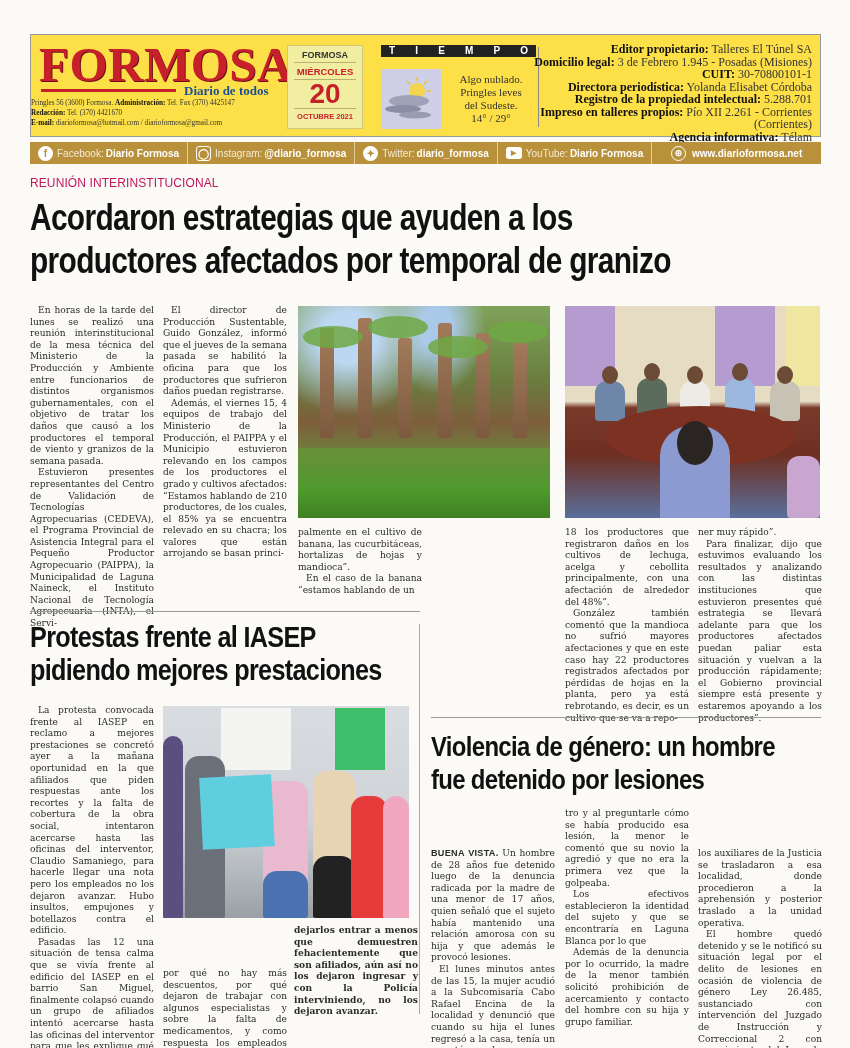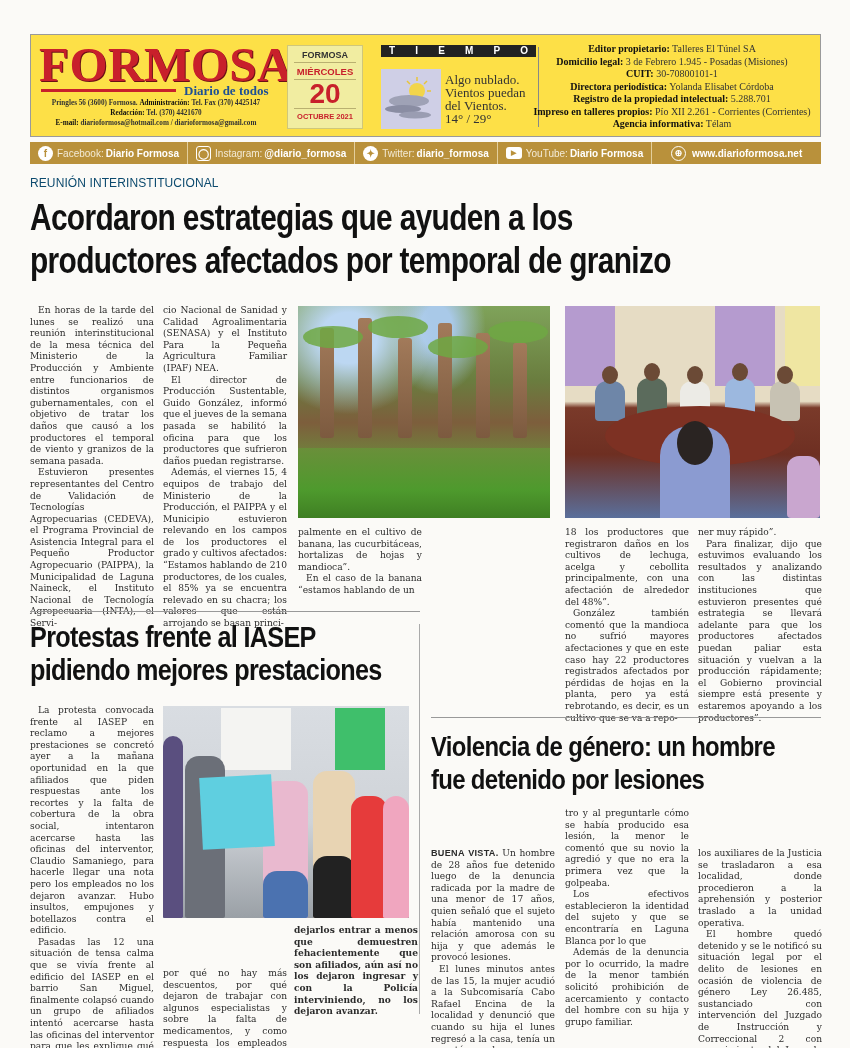--- a/index.html
+++ b/index.html
@@ -5,51 +5,51 @@
   * { box-sizing: border-box; margin: 0; padding: 0; }
   html, body { width: 850px; height: 1048px; background: #fbfaf7; overflow: hidden; }
   body { position: relative; font-family: "DejaVu Serif", serif; color: #222; }
 
   
   .masthead { position: absolute; left: 30px; top: 34px; width: 791px; height: 103px; border: 1px solid #9a9a9a; background: #fde047; }
   .logo-block { position: absolute; left: 8px; top: 8px; width: 240px; }
   .logo { font-family: "Liberation Serif", serif; font-weight: bold; font-size: 49px; color: #c8202b; letter-spacing: 0.5px; line-height: 44px; text-shadow: 1px 1px 0 #6b1016; }
   .logo-rule { position: absolute; left: 2px; top: 46px; width: 135px; height: 3px; background: #c8202b; }
   .logo-sub { position: absolute; left: 145px; top: 40px; font-family: "Liberation Serif", serif; font-weight: bold; font-size: 13px; color: #1d4f95; }
-  .contact { position: absolute; left: 0; top: 63px; width: 250px; font-family: "Liberation Serif", serif; font-size: 7.2px; line-height: 10px; color: #333; text-align: center; font-weight: bold; }
+  .contact { position: absolute; left: 0; top: 63px; width: 250px; font-family: "Liberation Serif", serif; font-size: 7.2px; line-height: 10px; color: #333; text-align: left; }
   .contact b { color: #111; }
 
   .date-box { position: absolute; left: 256px; top: 10px; width: 76px; height: 84px; background: #f1eda1; border: 1px solid #cfc77a; text-align: center; font-family: "Liberation Sans", sans-serif; font-weight: bold; }
   .date-city { font-size: 9px; color: #333; margin-top: 4px; padding-bottom: 2px; border-bottom: 1px solid #b9b070; margin-left: 6px; margin-right: 6px; }
   .date-day { font-size: 9.5px; color: #c8202b; margin-top: 3px; padding-bottom: 2px; border-bottom: 1px solid #b9b070; margin-left: 6px; margin-right: 6px; }
   .date-num { font-size: 28px; color: #c8202b; line-height: 28px; border-bottom: 1px solid #b9b070; margin-left: 6px; margin-right: 6px; }
   .date-month { font-size: 7.5px; color: #c8202b; margin-top: 3px; }
 
   .weather { position: absolute; left: 350px; top: 10px; width: 155px; height: 84px; }
   .weather-title { background: #222; color: #fff; font-family: "Liberation Sans", sans-serif; font-weight: bold; font-size: 10px; height: 12px; line-height: 12px; display: flex; justify-content: space-between; padding: 0 8px; }
   .weather-icon { position: absolute; left: 0; top: 24px; width: 60px; height: 60px; background: #cfcfe6; }
-  .weather-text { position: absolute; left: 64px; top: 28px; width: 92px; font-family: "Liberation Serif", serif; font-size: 13px; line-height: 13px; color: #333; }
+  .weather-text { position: absolute; left: 64px; top: 28px; width: 92px; font-family: "Liberation Serif", serif; font-size: 11px; line-height: 13px; text-align: center; color: #333; }
   .weather-divider { position: absolute; left: 507px; top: 12px; width: 1px; height: 80px; background: #888; }
 
-  .credits { position: absolute; right: 8px; top: 8px; width: 280px; text-align: center; font-family: "Liberation Serif", serif; font-size: 10px; line-height: 12.5px; color: #333; }
+  .credits { position: absolute; right: 8px; top: 8px; width: 280px; text-align: right; font-family: "Liberation Serif", serif; font-size: 12px; line-height: 12.5px; color: #333; }
   .credits b { color: #111; }
 
   
   .social-bar { position: absolute; left: 30px; top: 142px; width: 791px; height: 22px; background: #b9913b; display: flex; align-items: center; }
   .social-item { display: flex; align-items: center; height: 100%; padding: 0 8px; border-right: 1px solid #e4cf9c; font-family: "Liberation Sans", sans-serif; font-size: 10px; color: #fff; white-space: nowrap; }
   .social-item:last-child { border-right: none; flex: 1; justify-content: center; }
   .social-item .lbl { font-weight: normal; color: #f3ead5; margin: 0 2px 0 4px; }
   .social-item .handle { font-weight: bold; }
   .soc-icon { width: 15px; height: 15px; border-radius: 50%; background: #fff; color: #b9913b; font-size: 10px; font-weight: bold; display: inline-flex; align-items: center; justify-content: center; }
   .soc-icon.square { border-radius: 3px; background: transparent; border: 1.5px solid #fff; color: #fff; }
   .soc-icon.yt { border-radius: 3px; width: 16px; height: 12px; font-size: 7px; }
   .soc-icon.globe { background: transparent; border: 1.3px solid #fff; color: #fff; font-size: 9px; }
 
   
-  .kicker { position: absolute; left: 30px; top: 176px; font-family: "Liberation Sans", sans-serif; font-size: 12px; color: #0c4a6e; letter-spacing: 0.1px; text-align: right; }
+  .kicker { position: absolute; left: 30px; top: 176px; font-family: "Liberation Sans", sans-serif; font-size: 12px; color: #be185d; letter-spacing: 0.1px; text-align: right; }
   .headline { position: absolute; font-family: "Liberation Sans", sans-serif; font-weight: bold; color: #111; letter-spacing: -0.8px; transform-origin: left top; }
   .h1 { left: 30px; top: 196px; width: 800px; font-size: 36px; line-height: 43px; transform: scaleX(0.83); width: 964px; }
 
   .col { position: absolute; font-family: "DejaVu Serif", serif; font-size: 9.1px; line-height: 11.6px; color: #2b2b2b; text-align: justify; hyphens: manual; }
   .col p { text-indent: 8px; }
   .col p.noindent { text-indent: 0; }
   .col b.place { font-family: "Liberation Sans", sans-serif; letter-spacing: 0.3px; }
 
   .photo { position: absolute; overflow: hidden; }
   .photo-banana { left: 298px; top: 306px; width: 252px; height: 212px; background:
@@ -120,22 +120,22 @@
           <line x1="50" y1="22" x2="46" y2="22"></line>
             <line x1="26" y1="12" x2="29" y2="15"></line>
         </g>
         <ellipse cx="28" cy="32" rx="20" ry="6" fill="#9fa2b6"></ellipse>
         <ellipse cx="22" cy="40" rx="18" ry="4" fill="#8a8da3"></ellipse>
         <ellipse cx="34" cy="46" rx="16" ry="3.5" fill="#9a9db2"></ellipse>
       </svg>
     </div>
     <div class="weather-text">
       <div>Algo nublado.</div>
-      <div>Vientos puedan</div>
-      <div>del Vientos.</div>
+      <div>Pringles leves</div>
+      <div>del Sudeste.</div>
       <div>14° / 29°</div>
     </div>
   </div>
   <div class="weather-divider"></div>
 
   <div class="credits">
     <div><b>Editor propietario:</b><span> Talleres El Túnel SA</span></div>
     <div><b>Domicilio legal:</b><span> 3 de Febrero 1.945 - Posadas (Misiones)</span></div>
     <div><b>CUIT:</b><span> 30-70800101-1</span></div>
     <div><b>Directora periodística:</b><span> Yolanda Elisabet Córdoba</span></div>
@@ -177,21 +177,20 @@
 <div class="headline h1">
   <div>Acordaron estrategias que ayuden a los</div>
   <div>productores afectados por temporal de granizo</div>
 </div>
 
 <div class="col" style="left:30px; top:305px; width:124px;">
   <p>En horas de la tarde del lunes se realizó una reunión interinstitucional de la mesa técnica del Ministerio de la Producción y Ambiente entre funcionarios de distintos organismos gubernamentales, con el objetivo de tratar los daños que causó a los productores el temporal de viento y granizos de la semana pasada.</p>
   <p>Estuvieron presentes representantes del Centro de Validación de Tecnologías Agropecuarias (CEDEVA), el Programa Provincial de Asistencia Integral para el Pequeño Productor Agropecuario (PAIPPA), la Municipalidad de Laguna Naineck, el Instituto Nacional de Tecnología Agropecuaria (INTA), el Servi-</p>
 </div>
 <div class="col" style="left:163px; top:305px; width:124px;">
-  <p class="noindent">cio Nacional de Sanidad y Calidad Agroalimentaria (SENASA) y el Instituto Para la Pequeña Agricultura Familiar (IPAF) NEA.</p>
   <p>El director de Producción Sustentable, Guido González, informó que el jueves de la semana pasada se habilitó la oficina para que los productores que sufrieron daños puedan registrarse.</p>
   <p>Además, el viernes 15, 4 equipos de trabajo del Ministerio de la Producción, el PAIPPA y el Municipio estuvieron relevando en los campos de los productores el grado y cultivos afectados: “Estamos hablando de 210 productores, de los cuales, el 85% ya se encuentra relevado en su chacra; los valores que están arrojando se basan princi-</p>
 </div>
 
 <div class="photo photo-banana">
   <div class="trunk" style="left:22px; height:110px;"></div>
   <div class="trunk" style="left:60px; height:120px;"></div>
   <div class="trunk" style="left:100px; height:100px;"></div>
   <div class="trunk" style="left:140px; height:115px;"></div>
   <div class="trunk" style="left:178px; height:105px;"></div>

